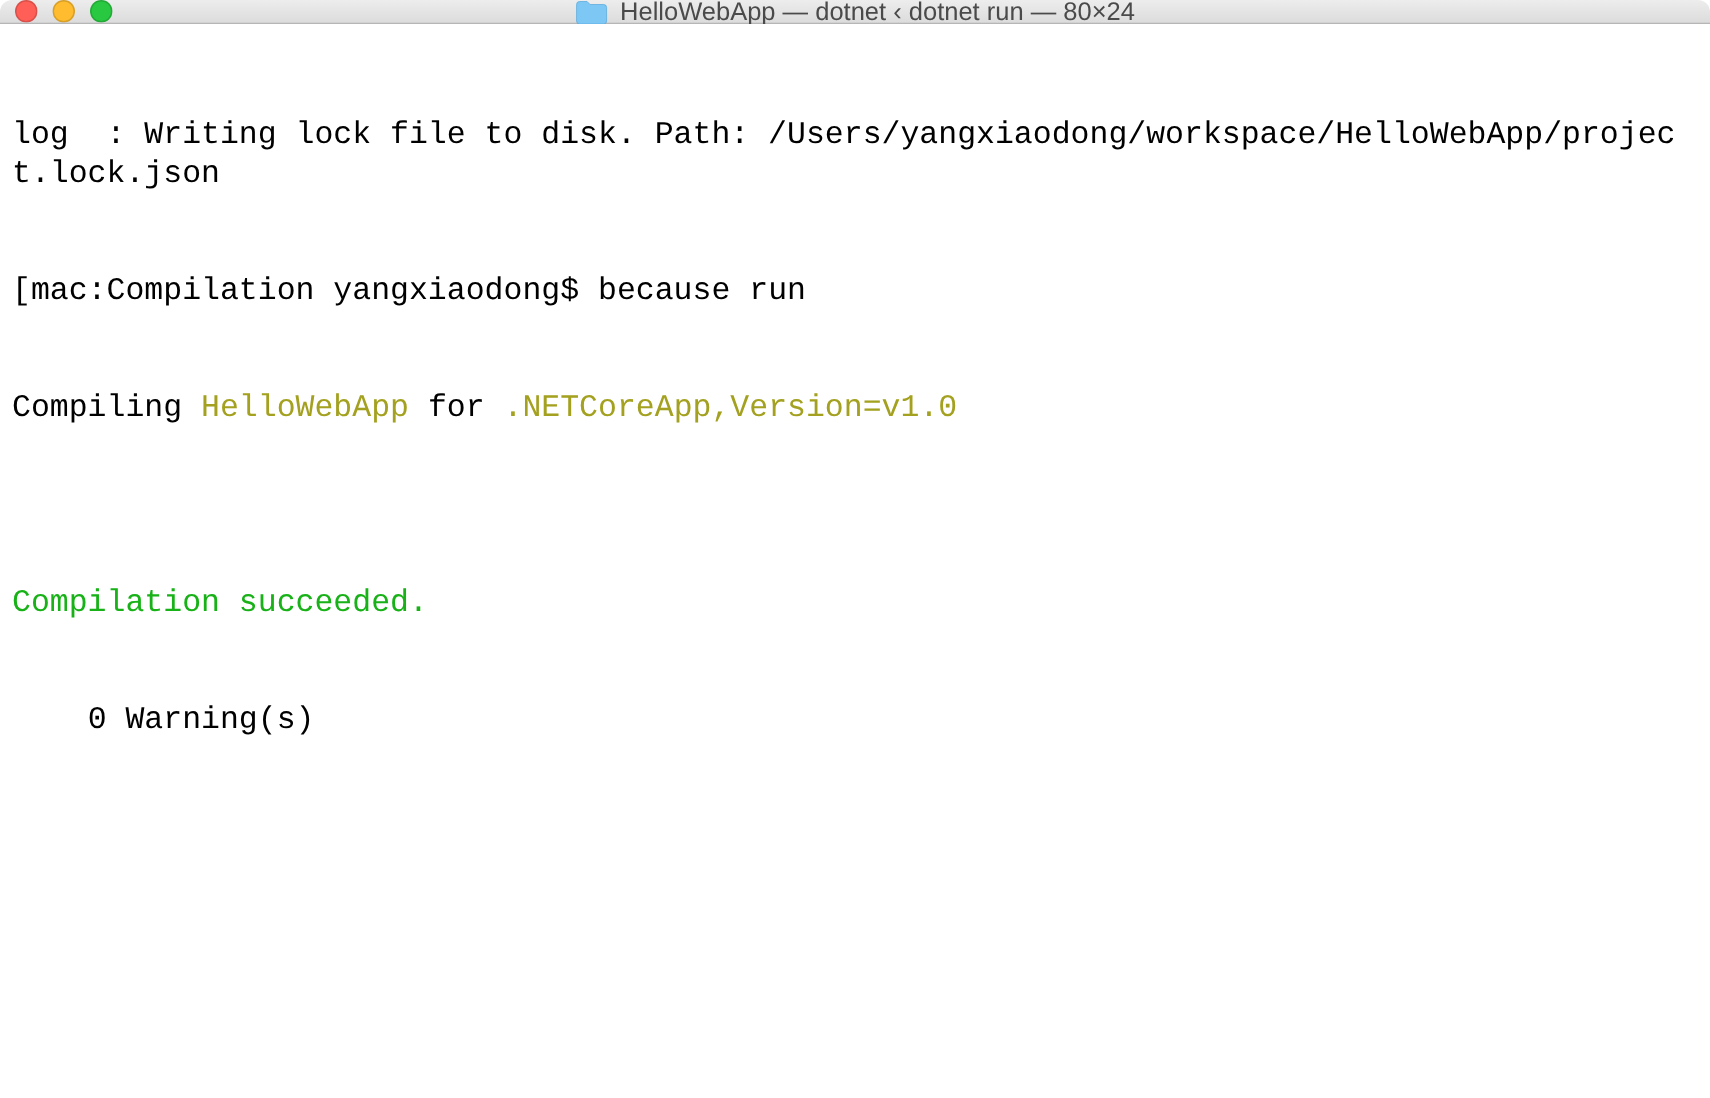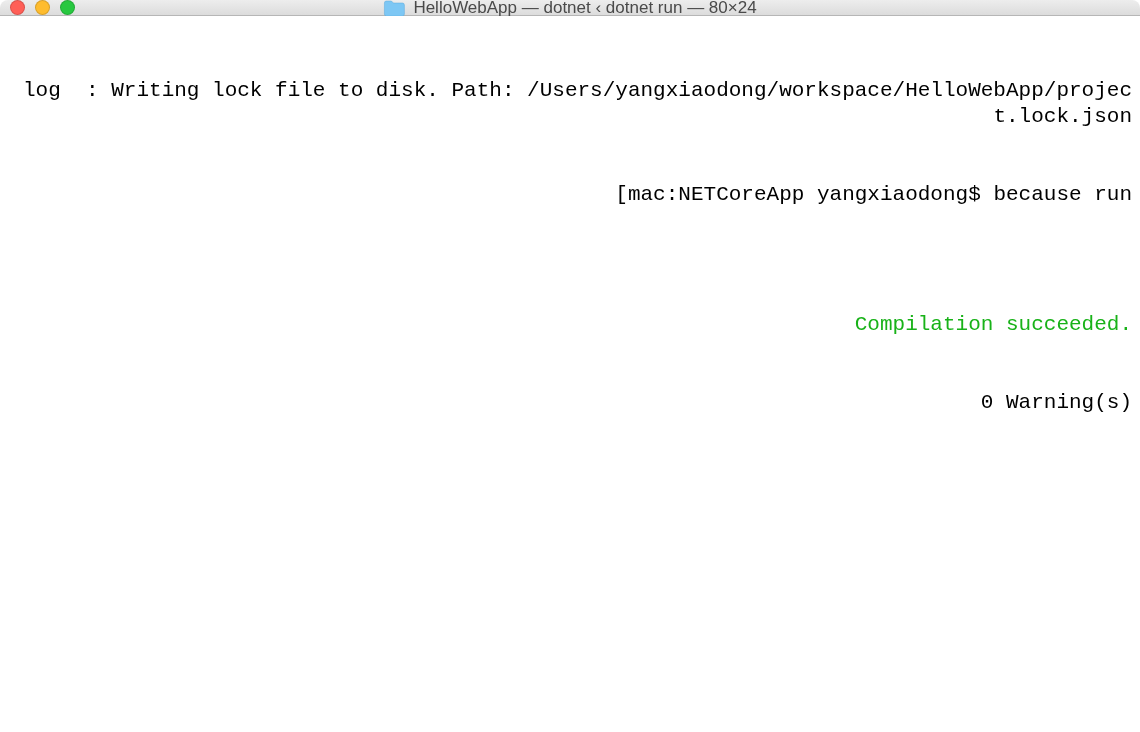--- a/index.html
+++ b/index.html
@@ -61,23 +61,23 @@
   .terminal {
     flex: 1;
     background: #ffffff;
     padding: 10px 8px 8px 8px;
     font-size: 21px;
     line-height: 26px;
     color: #000000;
     white-space: pre;
     position: relative;
   }
-  .line { white-space: pre-wrap; word-break: break-all; text-align: right; }
+  .line { white-space: pre-wrap; word-break: break-all; }
   .yellow { color: #a3a11f; }
-  .green { color: #18b218; margin-left: 37px; }
+  .green { color: #18b218; }
 </style>
 </head>
 <body>
 
 <div class="window">
   <div class="titlebar">
     <div class="traffic-lights">
       <div class="tl close"></div>
       <div class="tl min"></div>
       <div class="tl max"></div>
@@ -87,21 +87,22 @@
         <svg viewBox="0 0 22 18">
           <path d="M1 4 Q1 2 3 2 L8 2 L10 4 L19 4 Q21 4 21 6 L21 15 Q21 17 19 17 L3 17 Q1 17 1 15 Z" fill="#7dc7f4" stroke="#5aa9dd" stroke-width="0.5"></path>
         </svg>
       </span>
       <span>HelloWebApp — dotnet ‹ dotnet run — 80×24</span>
     </div>
   </div>
 
   <div class="terminal">
     <div class="line">log  : Writing lock file to disk. Path: /Users/yangxiaodong/workspace/HelloWebApp/project.lock.json</div>
-    <div class="line"><span>[mac:NETCoreApp yangxiaodong$ </span><span>because run</span></div>
+    <div class="line"><span>[mac:Compilation yangxiaodong$ </span><span>because run</span></div>
+    <div class="line"><span>Compiling </span><span class="yellow">HelloWebApp</span><span> for </span><span class="yellow">.NETCoreApp,Version=v1.0</span></div>
     <div class="line"></div>
     <div class="line green">Compilation succeeded.</div>
     <div class="line">    0 Warning(s)</div>
     
     <div class="line"></div>
     
     <div class="line"></div>
     <div class="line"></div>
     
     

